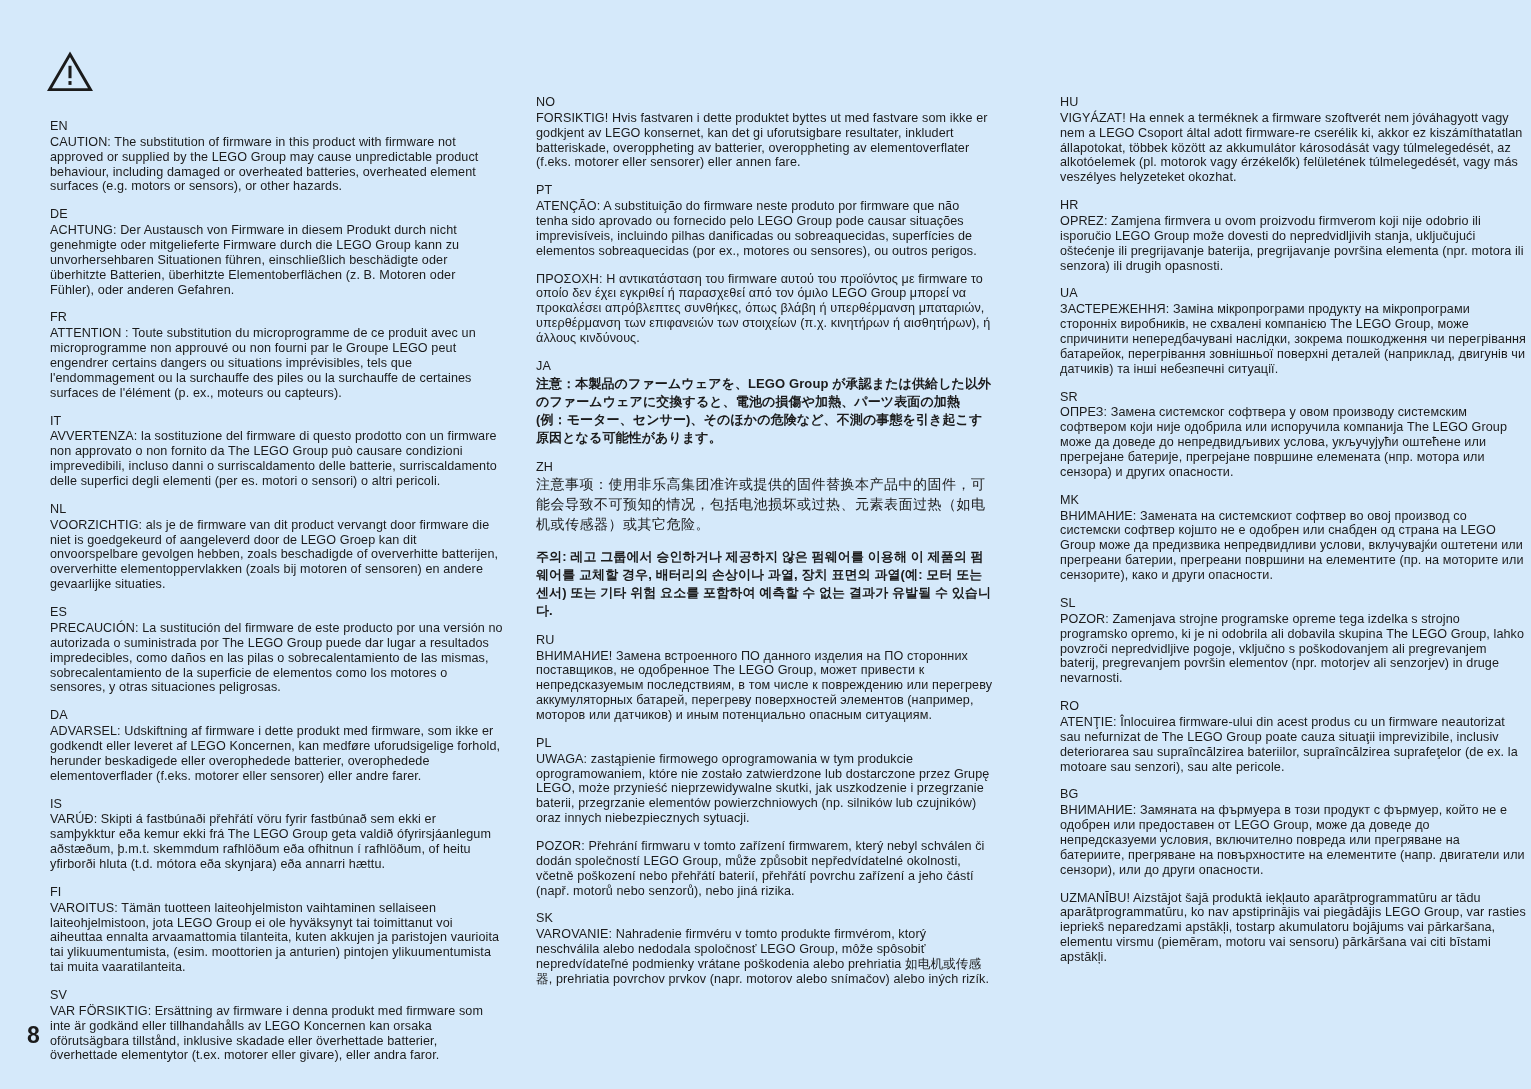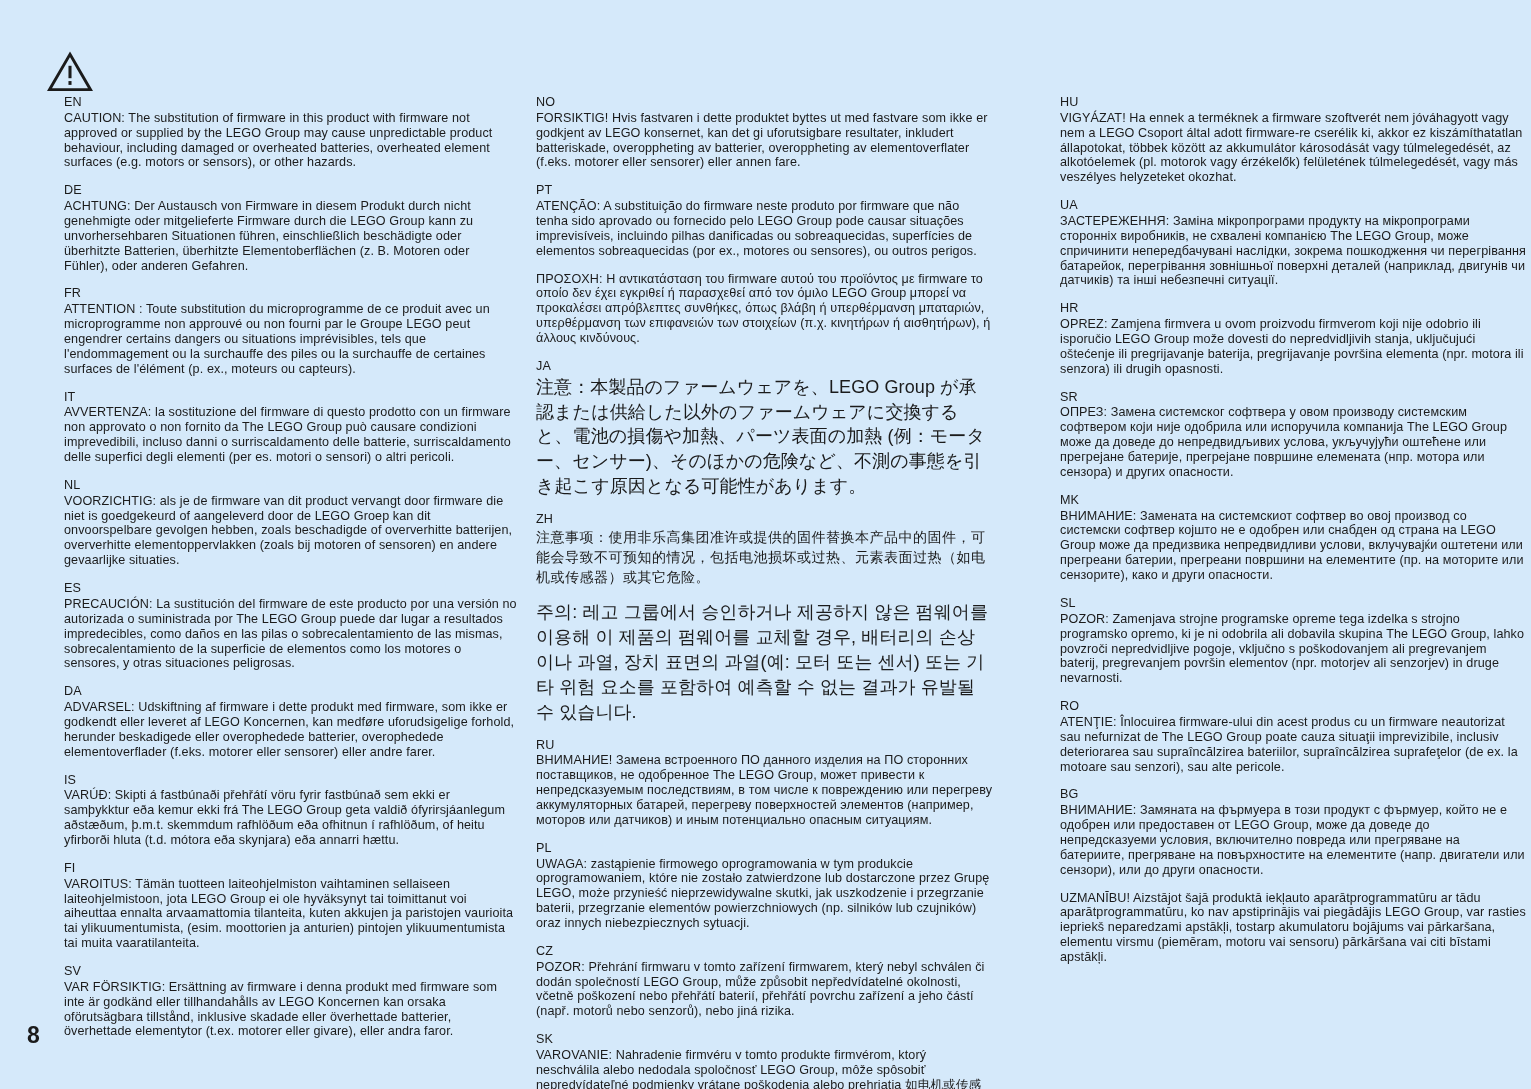--- a/index.html
+++ b/index.html
@@ -19,35 +19,36 @@
     position: absolute;
     left: 47px;
     top: 51px;
     width: 46px;
     height: 42px;
   }
   .col {
     position: absolute;
     top: 95px;
   }
-  #col-0 { left: 64px;   width: 453px; }
+  #col-0 { left: 50px;   width: 453px; margin-top: 24px; }
   #col-1 { left: 536px;  width: 457px; }
   #col-2 { left: 1060px; width: 468px; }
   .section {
     margin: 0 0 13px 0;
     font-size: 12.6px;
     line-height: 1.18;
     letter-spacing: 0.1px;
   }
   .section .lang {
     margin-bottom: 1px;
   }
   .section.cjk .text {
-    font-size: 18px;
+    font-size: 13px;
     line-height: 1.38;
+    font-weight: bold;
   }
   .section.zh .text {
     font-size: 14px;
     line-height: 1.42;
     letter-spacing: 0.5px;
   }
   .page-number {
     position: absolute;
     left: 27px;
     top: 1022px;
@@ -149,46 +150,45 @@
     <div class="lang">RU</div>
     <div class="text">ВНИМАНИЕ! Замена встроенного ПО данного изделия на ПО сторонних поставщиков, не одобренное The LEGO Group, может привести к непредсказуемым последствиям, в том числе к повреждению или перегреву аккумуляторных батарей, перегреву поверхностей элементов (например, моторов или датчиков) и иным потенциально опасным ситуациям.</div>
   </div>
 
   <div class="section">
     <div class="lang">PL</div>
     <div class="text">UWAGA: zastąpienie firmowego oprogramowania w tym produkcie oprogramowaniem, które nie zostało zatwierdzone lub dostarczone przez Grupę LEGO, może przynieść nieprzewidywalne skutki, jak uszkodzenie i przegrzanie baterii, przegrzanie elementów powierzchniowych (np. silników lub czujników) oraz innych niebezpiecznych sytuacji.</div>
   </div>
 
   <div class="section">
-    <div class="lang">CZ</div>
     <div class="text">POZOR: Přehrání firmwaru v tomto zařízení firmwarem, který nebyl schválen či dodán společností LEGO Group, může způsobit nepředvídatelné okolnosti, včetně poškození nebo přehřátí baterií, přehřátí povrchu zařízení a jeho částí (např. motorů nebo senzorů), nebo jiná rizika.</div>
   </div>
 
   <div class="section">
     <div class="lang">SK</div>
     <div class="text">VAROVANIE: Nahradenie firmvéru v tomto produkte firmvérom, ktorý neschválila alebo nedodala spoločnosť LEGO Group, môže spôsobiť nepredvídateľné podmienky vrátane poškodenia alebo prehriatia 如电机或传感器, prehriatia povrchov prvkov (napr. motorov alebo snímačov) alebo iných rizík.</div>
   </div>
 </div>
 <div class="col" id="col-2">
   <div class="section">
     <div class="lang">HU</div>
     <div class="text">VIGYÁZAT! Ha ennek a terméknek a firmware szoftverét nem jóváhagyott vagy nem a LEGO Csoport által adott firmware-re cserélik ki, akkor ez kiszámíthatatlan állapotokat, többek között az akkumulátor károsodását vagy túlmelegedését, az alkotóelemek (pl. motorok vagy érzékelők) felületének túlmelegedését, vagy más veszélyes helyzeteket okozhat.</div>
   </div>
 
   <div class="section">
+    <div class="lang">HR</div>
+    <div class="text">OPREZ: Zamjena firmvera u ovom proizvodu firmverom koji nije odobrio ili isporučio LEGO Group može dovesti do nepredvidljivih stanja, uključujući oštećenje ili pregrijavanje baterija, pregrijavanje površina elementa (npr. motora ili senzora) ili drugih opasnosti.</div>
+  </div>
+
+  <div class="section">
     <div class="lang">UA</div>
     <div class="text">ЗАСТЕРЕЖЕННЯ: Заміна мікропрограми продукту на мікропрограми сторонніх виробників, не схвалені компанією The LEGO Group, може спричинити непередбачувані наслідки, зокрема пошкодження чи перегрівання батарейок, перегрівання зовнішньої поверхні деталей (наприклад, двигунів чи датчиків) та інші небезпечні ситуації.</div>
   </div>
 
   <div class="section">
-    <div class="lang">HR</div>
-    <div class="text">OPREZ: Zamjena firmvera u ovom proizvodu firmverom koji nije odobrio ili isporučio LEGO Group može dovesti do nepredvidljivih stanja, uključujući oštećenje ili pregrijavanje baterija, pregrijavanje površina elementa (npr. motora ili senzora) ili drugih opasnosti.</div>
-  </div>
-
-  <div class="section">
     <div class="lang">SR</div>
     <div class="text">ОПРЕЗ: Замена системског софтвера у овом производу системским софтвером који није одобрила или испоручила компанија The LEGO Group може да доведе до непредвидљивих услова, укључујући оштећене или прегрејане батерије, прегрејане површине елемената (нпр. мотора или сензора) и других опасности.</div>
   </div>
 
   <div class="section">
     <div class="lang">MK</div>
     <div class="text">ВНИМАНИЕ: Замената на системскиот софтвер во овој производ со системски софтвер којшто не е одобрен или снабден од страна на LEGO Group може да предизвика непредвидливи услови, вклучувајќи оштетени или прегреани батерии, прегреани површини на елементите (пр. на моторите или сензорите), како и други опасности.</div>
   </div>
 
   <div class="section">

